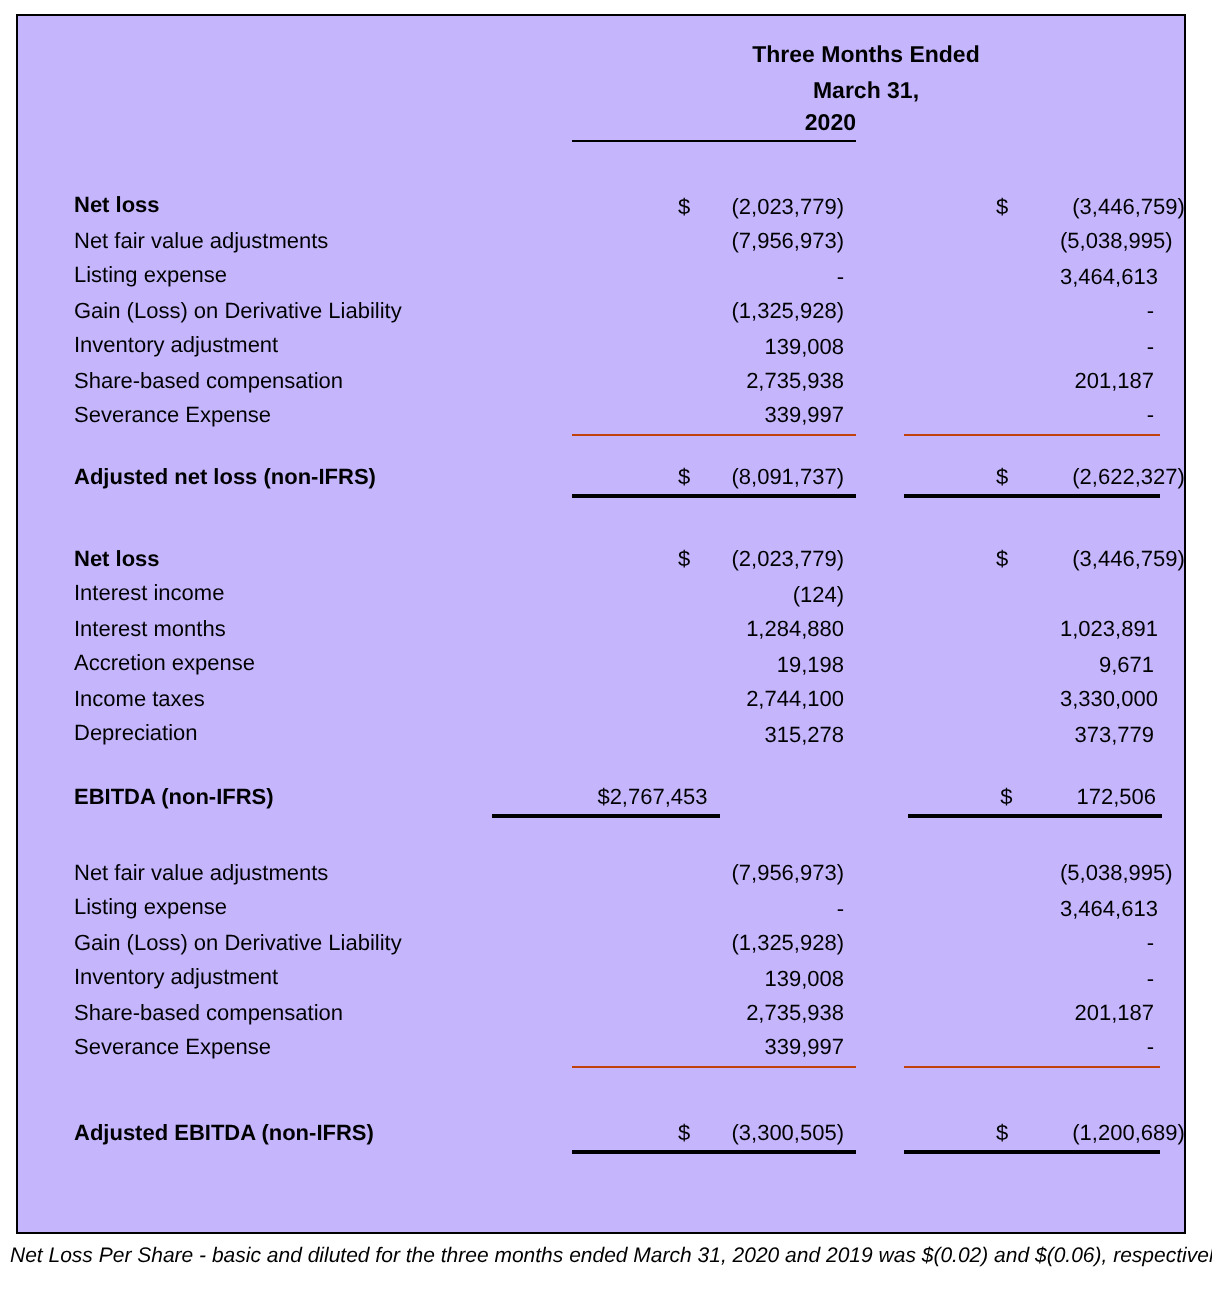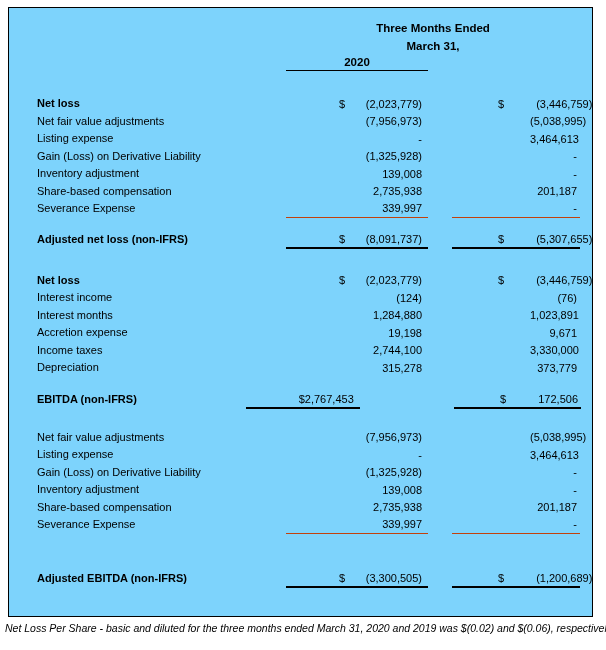--- a/index.html
+++ b/index.html
@@ -6,32 +6,32 @@
   html,body { background:#ffffff; }
   body {
     width:606px; height:650px;
     font-family:"Liberation Sans","DejaVu Sans",sans-serif;
     color:#000; position:relative;
   }
   .box {
     position:absolute; left:8px; top:7px;
     width:585px; height:610px;
     border:1.5px solid #000;
-    background:#7dd3fc;
+    background:#c4b5fd;
     padding:11px 11px 0 28px;
     overflow:hidden;
   }
   .hdr-line { height:18px; line-height:18px; font-weight:bold; font-size:11.5px;
     text-align:center; }
   
   .hdr-line { padding-left:249px; width:543px; }
   .yearrow { display:flex; height:16px; margin-top:0; }
   .yearrow .lblsp { width:249px; }
   .year { height:16px; line-height:15px; font-weight:bold; font-size:11.5px;
-    text-align:center; border-bottom:1.5px solid #000; }
+    text-align:right; border-bottom:1.5px solid #000; }
   .y20 { width:142px; }
   .y19 { width:128px; }
   .colgap { width:24px; }
 
   .section-adjnetloss { margin-top:24px; }
   .section-ebitda     { margin-top:23px; }
   .section-adjebitda  { margin-top:20px; }
 
   .row { display:flex; height:17.5px; align-items:center; }
   .lbl { width:249px; font-size:11px; line-height:17.5px; white-space:nowrap; }
@@ -43,21 +43,21 @@
   .c19 .ds { padding-left:46px; }
   .val { flex:1; text-align:right; white-space:nowrap; }
   .c20 .val { padding-right:6px; }
   .c19 .val { padding-right:3px;padding-left:32px; }
 
   .uline { border-bottom:1px solid #c2410c; }      
   .row.total { height:18px; }
   .row.total .amt { border-bottom:2.5px solid #000; }  
   .total-adjnetloss { margin-top:13px; }
   .total-ebitda     { margin-top:14px;gap:39px; }
-  .total-adjebitda  { margin-top:36px; }
+  .total-adjebitda  { margin-top:25px; }
 
   .footnote {
     position:absolute; left:5px; top:621px; width:598px;
     font-size:10.5px; font-style:italic; line-height:14px; white-space:nowrap;
   }
 </style>
 </head>
 <body>
 
 <div class="box">
@@ -166,21 +166,21 @@
 
     <div class="row total total-adjnetloss">
       <div class="lbl b">Adjusted net loss (non-IFRS)</div>
       <div class="amt c20">
           <span class="ds">$</span>
           <span class="val">(8,091,737)</span>
         </div>
       <div class="colgap"></div>
       <div class="amt c19">
           <span class="ds">$</span>
-          <span class="val">(5,307,655)</span>
+          <span class="val">(2,622,327)</span>
         </div>
     </div>
   </div>
 
   <div class="section-ebitda">
 
     <div class="row">
       <div class="lbl b">Net loss</div>
       <div class="amt c20">
           <span class="ds">$</span>
@@ -193,24 +193,20 @@
         </div>
     </div>
 
     <div class="row">
       <div class="lbl">Interest income</div>
       <div class="amt c20">
           <span class="ds"></span>
           <span class="val">(124)</span>
         </div>
       <div class="colgap"></div>
-      <div class="amt c19">
-          <span class="ds"></span>
-          <span class="val">(76)</span>
-        </div>
     </div>
 
     <div class="row">
       <div class="lbl">Interest months</div>
       <div class="amt c20">
           <span class="ds"></span>
           <span class="val">1,284,880</span>
         </div>
       <div class="colgap"></div>
       <div class="amt c19">

